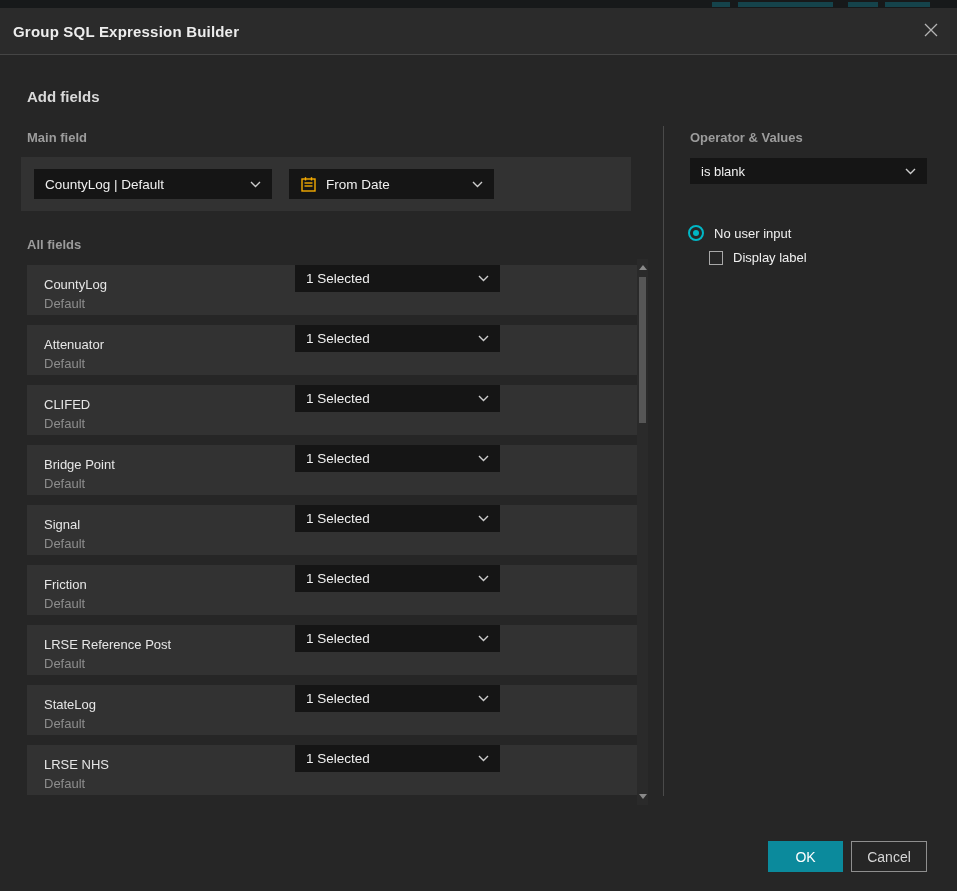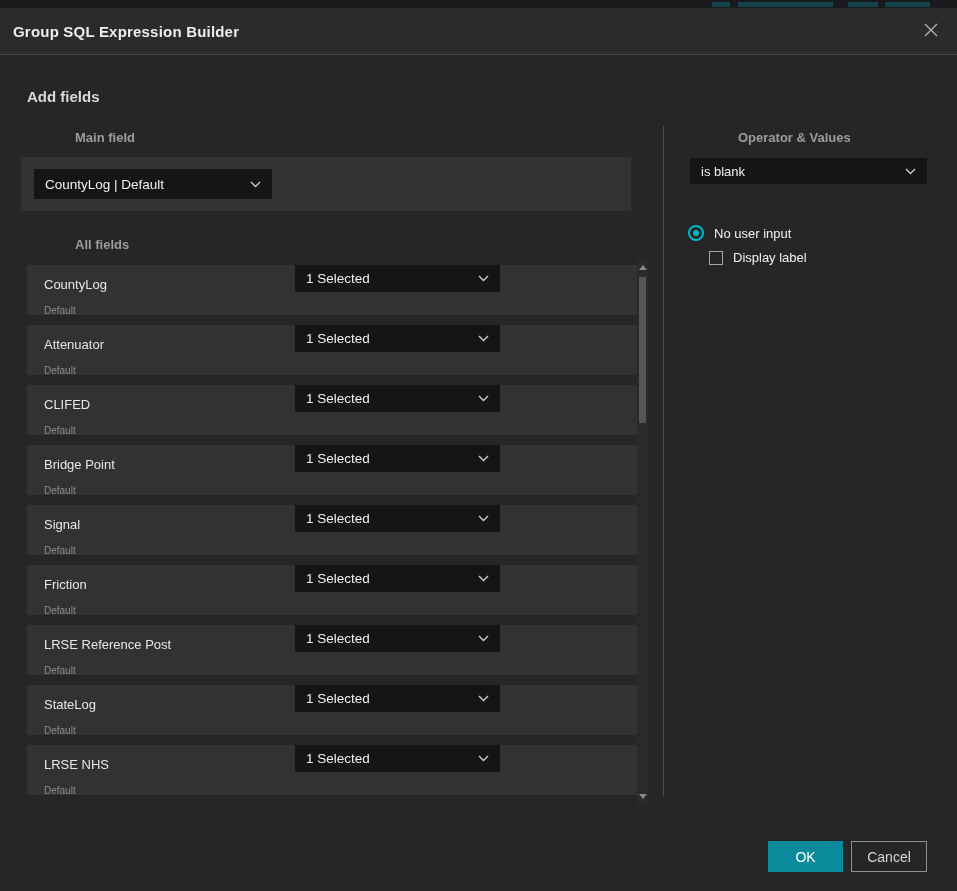--- a/index.html
+++ b/index.html
@@ -23,21 +23,21 @@
   }
   .title { font-size:15px; font-weight:700; color:#ededed; letter-spacing:.2px; }
   .close-btn {
     position:absolute; right:12px; top:10px; width:28px; height:28px;
     display:flex; align-items:center; justify-content:center; cursor:pointer;
   }
 
   .body { position:absolute; left:0; top:48px; width:957px; height:835px; }
 
   .heading { position:absolute; left:27px; top:32px; font-size:15px; font-weight:700; color:#d9d9d9; }
-  .sub-label { font-size:13px; font-weight:700; color:#9c9c9c;margin-left:48px; }
+  .sub-label { font-size:13px; font-weight:700; color:#9c9c9c; }
   .main-field-label { position:absolute; left:27px; top:74px; }
   .all-fields-label  { position:absolute; left:27px; top:181px; }
   .operator-label    { position:absolute; left:690px; top:74px; }
 
   .main-field-box {
     position:absolute; left:21px; top:101px; width:610px; height:54px;
     background:#323232; display:flex; align-items:center; gap:17px; padding-left:13px;
   }
 
   .dropdown {
@@ -49,21 +49,21 @@
   .dd-source { width:238px; height:30px; }
   .dd-field  { width:205px; height:30px; gap:9px; }
   .dd-row    { position:absolute; left:268px; top:0; width:205px; height:27px; }
   .dd-operator { position:absolute; left:690px; top:102px; width:237px; height:26px; font-size:13px; }
 
   .list { position:absolute; left:27px; top:209px; width:610px; }
   .field-row {
     position:relative; width:610px; height:50px; background:#323232; margin-bottom:10px;
   }
   .field-name { position:absolute; left:17px; top:12px;  font-size:13px; color:#e6e6e6; }
-  .field-sub  { position:absolute; left:17px; top:40px; font-size:10px; color:#8d8d8d; }
+  .field-sub  { position:absolute; left:17px; top:31px; font-size:13px; color:#8d8d8d; }
 
   .scrollbar {
     position:absolute; left:637px; top:203px; width:11px; height:546px; background:#2a2a2a;
   }
   .sb-thumb { position:absolute; left:2px; top:18px; width:7px; height:146px; background:#565656; }
   .sb-arrow-up, .sb-arrow-down { position:absolute; left:2px; width:0; height:0; border-left:4px solid transparent; border-right:4px solid transparent; }
   .sb-arrow-up   { top:6px;    border-bottom:5px solid #8a8a8a; }
   .sb-arrow-down { bottom:6px; border-top:5px solid #8a8a8a; }
 
   .v-divider { position:absolute; left:663px; top:70px; width:1px; height:670px; background:#4a4a4a; }
@@ -117,20 +117,37 @@
 
     <div class="main-field-box">
       <div class="dropdown dd-source">
         <span>CountyLog | Default</span>
         <span class="chev">
           <svg width="11" height="7" viewBox="0 0 11 7">
               <path d="M1 1 L5.5 5.5 L10 1" fill="none" stroke="#cccccc" stroke-width="1.4"></path>
             </svg>
         </span>
       </div>
+      <div class="dropdown dd-field">
+        <span style="display:flex;align-items:center;">
+          <svg width="17" height="17" viewBox="0 0 17 17" fill="none" stroke="#f5ab00" stroke-width="1.4">
+            <rect x="2" y="3" width="13" height="12"></rect>
+            <line x1="5.5" y1="1.2" x2="5.5" y2="4.5"></line>
+            <line x1="11.5" y1="1.2" x2="11.5" y2="4.5"></line>
+            <line x1="4.5" y1="7" x2="12.5" y2="7"></line>
+            <line x1="4.5" y1="10" x2="12.5" y2="10"></line>
+          </svg>
+        </span>
+        <span>From Date</span>
+        <span class="chev">
+          <svg width="11" height="7" viewBox="0 0 11 7">
+              <path d="M1 1 L5.5 5.5 L10 1" fill="none" stroke="#cccccc" stroke-width="1.4"></path>
+            </svg>
+        </span>
+      </div>
     </div>
 
     <div class="sub-label all-fields-label">All fields</div>
 
     <div class="list">
   <div class="field-row">
     <div class="field-name">CountyLog</div>
     <div class="field-sub">Default</div>
     <div class="dropdown dd-row">
       <span>1 Selected</span>

